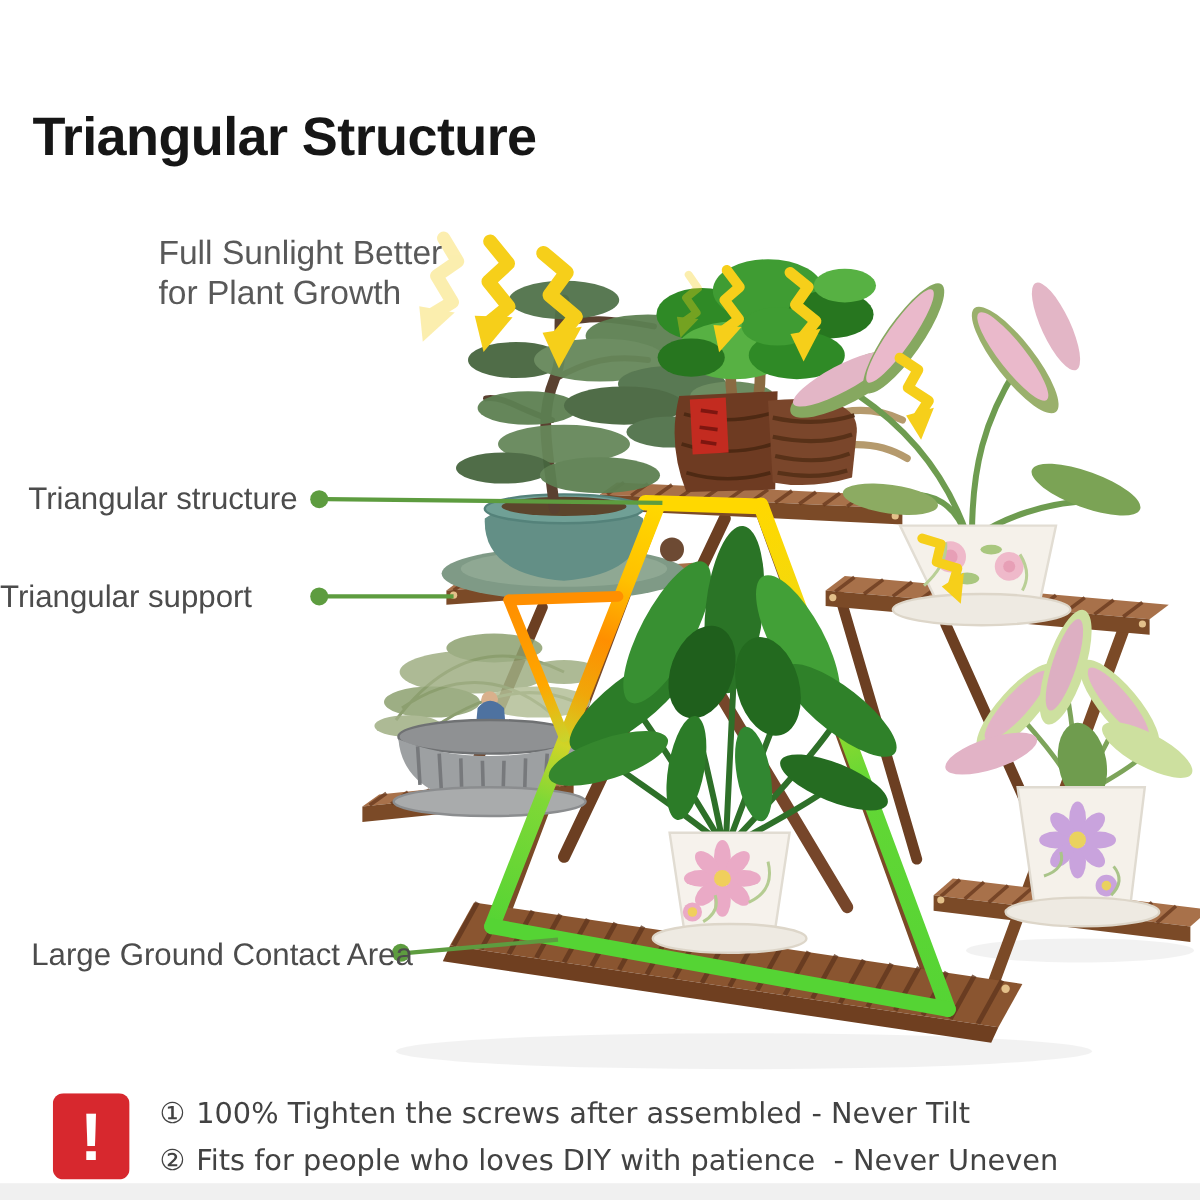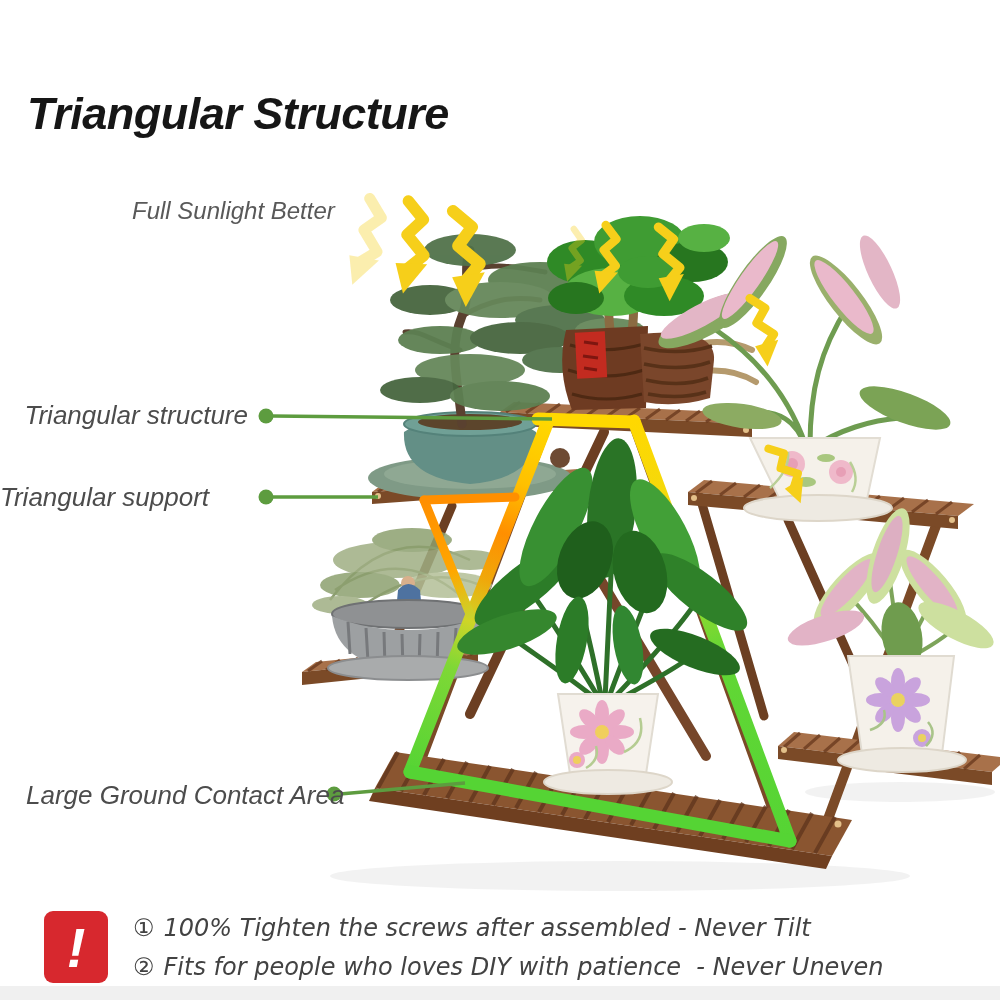--- a/index.html
+++ b/index.html
@@ -1,21 +1,21 @@
 <!DOCTYPE html>
 <html><head>
 <meta charset="utf-8">
 <style>
   html,body{margin:0;padding:0;background:#fff;}
   .canvas{position:relative;width:1000px;height:1000px;background:#ffffff;overflow:hidden;
-          font-family:"Liberation Sans",sans-serif;font-style:italic;}
+          font-family:"Liberation Sans",sans-serif;}
   .scene{position:absolute;left:0;top:0;width:1000px;height:1000px;}
   .title{position:absolute;left:27px;top:88px;font-size:45px;font-weight:bold;color:#161616;
          letter-spacing:-0.5px;white-space:nowrap;}
-  .caption{position:absolute;left:132px;top:194px;font-size:24px;line-height:33px;color:#595959;}
+  .caption{position:absolute;left:132px;top:194px;font-size:28px;line-height:33px;color:#595959;}
   .callout-label{position:absolute;font-size:26px;color:#4c4c4c;white-space:nowrap;}
   .lab1{left:0;width:248px;top:400px;text-align:right;}
   .lab2{left:0;width:248px;top:482px;}
   .lab3{left:14px;top:780px;margin-left:12px;}
   .notes{position:absolute;left:133px;top:914px;font-family:"DejaVu Sans","Liberation Sans",sans-serif;
          font-size:24px;color:#424242;}
   .note-row{display:flex;gap:9px;margin-bottom:11px;align-items:baseline;}
   .note-text{white-space:pre;}
   .warn{position:absolute;left:44px;top:911px;}
   .bottom-band{position:absolute;left:0;top:986px;width:1000px;height:14px;background:#f0f0f0;}
@@ -307,20 +307,21 @@
     <g>
       <line x1="340" y1="794" x2="465" y2="783" stroke="#5d9c3f" stroke-width="3.5"></line>
       <circle cx="334" cy="794" r="7.5" fill="#5d9c3f"></circle>
     </g>
   </svg>
 
   <div class="title">Triangular Structure</div>
 
   <div class="caption">
     <div>Full Sunlight Better</div>
+    <div>for Plant Growth</div>
   </div>
 
   <div class="callout-label lab1">Triangular structure</div>
   <div class="callout-label lab2">Triangular support</div>
   <div class="callout-label lab3">Large Ground Contact Area</div>
 
   <svg class="warn" width="64" height="72" viewBox="0 0 64 72">
     <rect x="0" y="0" width="64" height="72" rx="9" fill="#d7282e"></rect>
     <text x="32" y="56" text-anchor="middle" font-family="Liberation Sans, sans-serif" font-size="56" font-weight="bold" fill="#ffffff">!</text>
   </svg>

